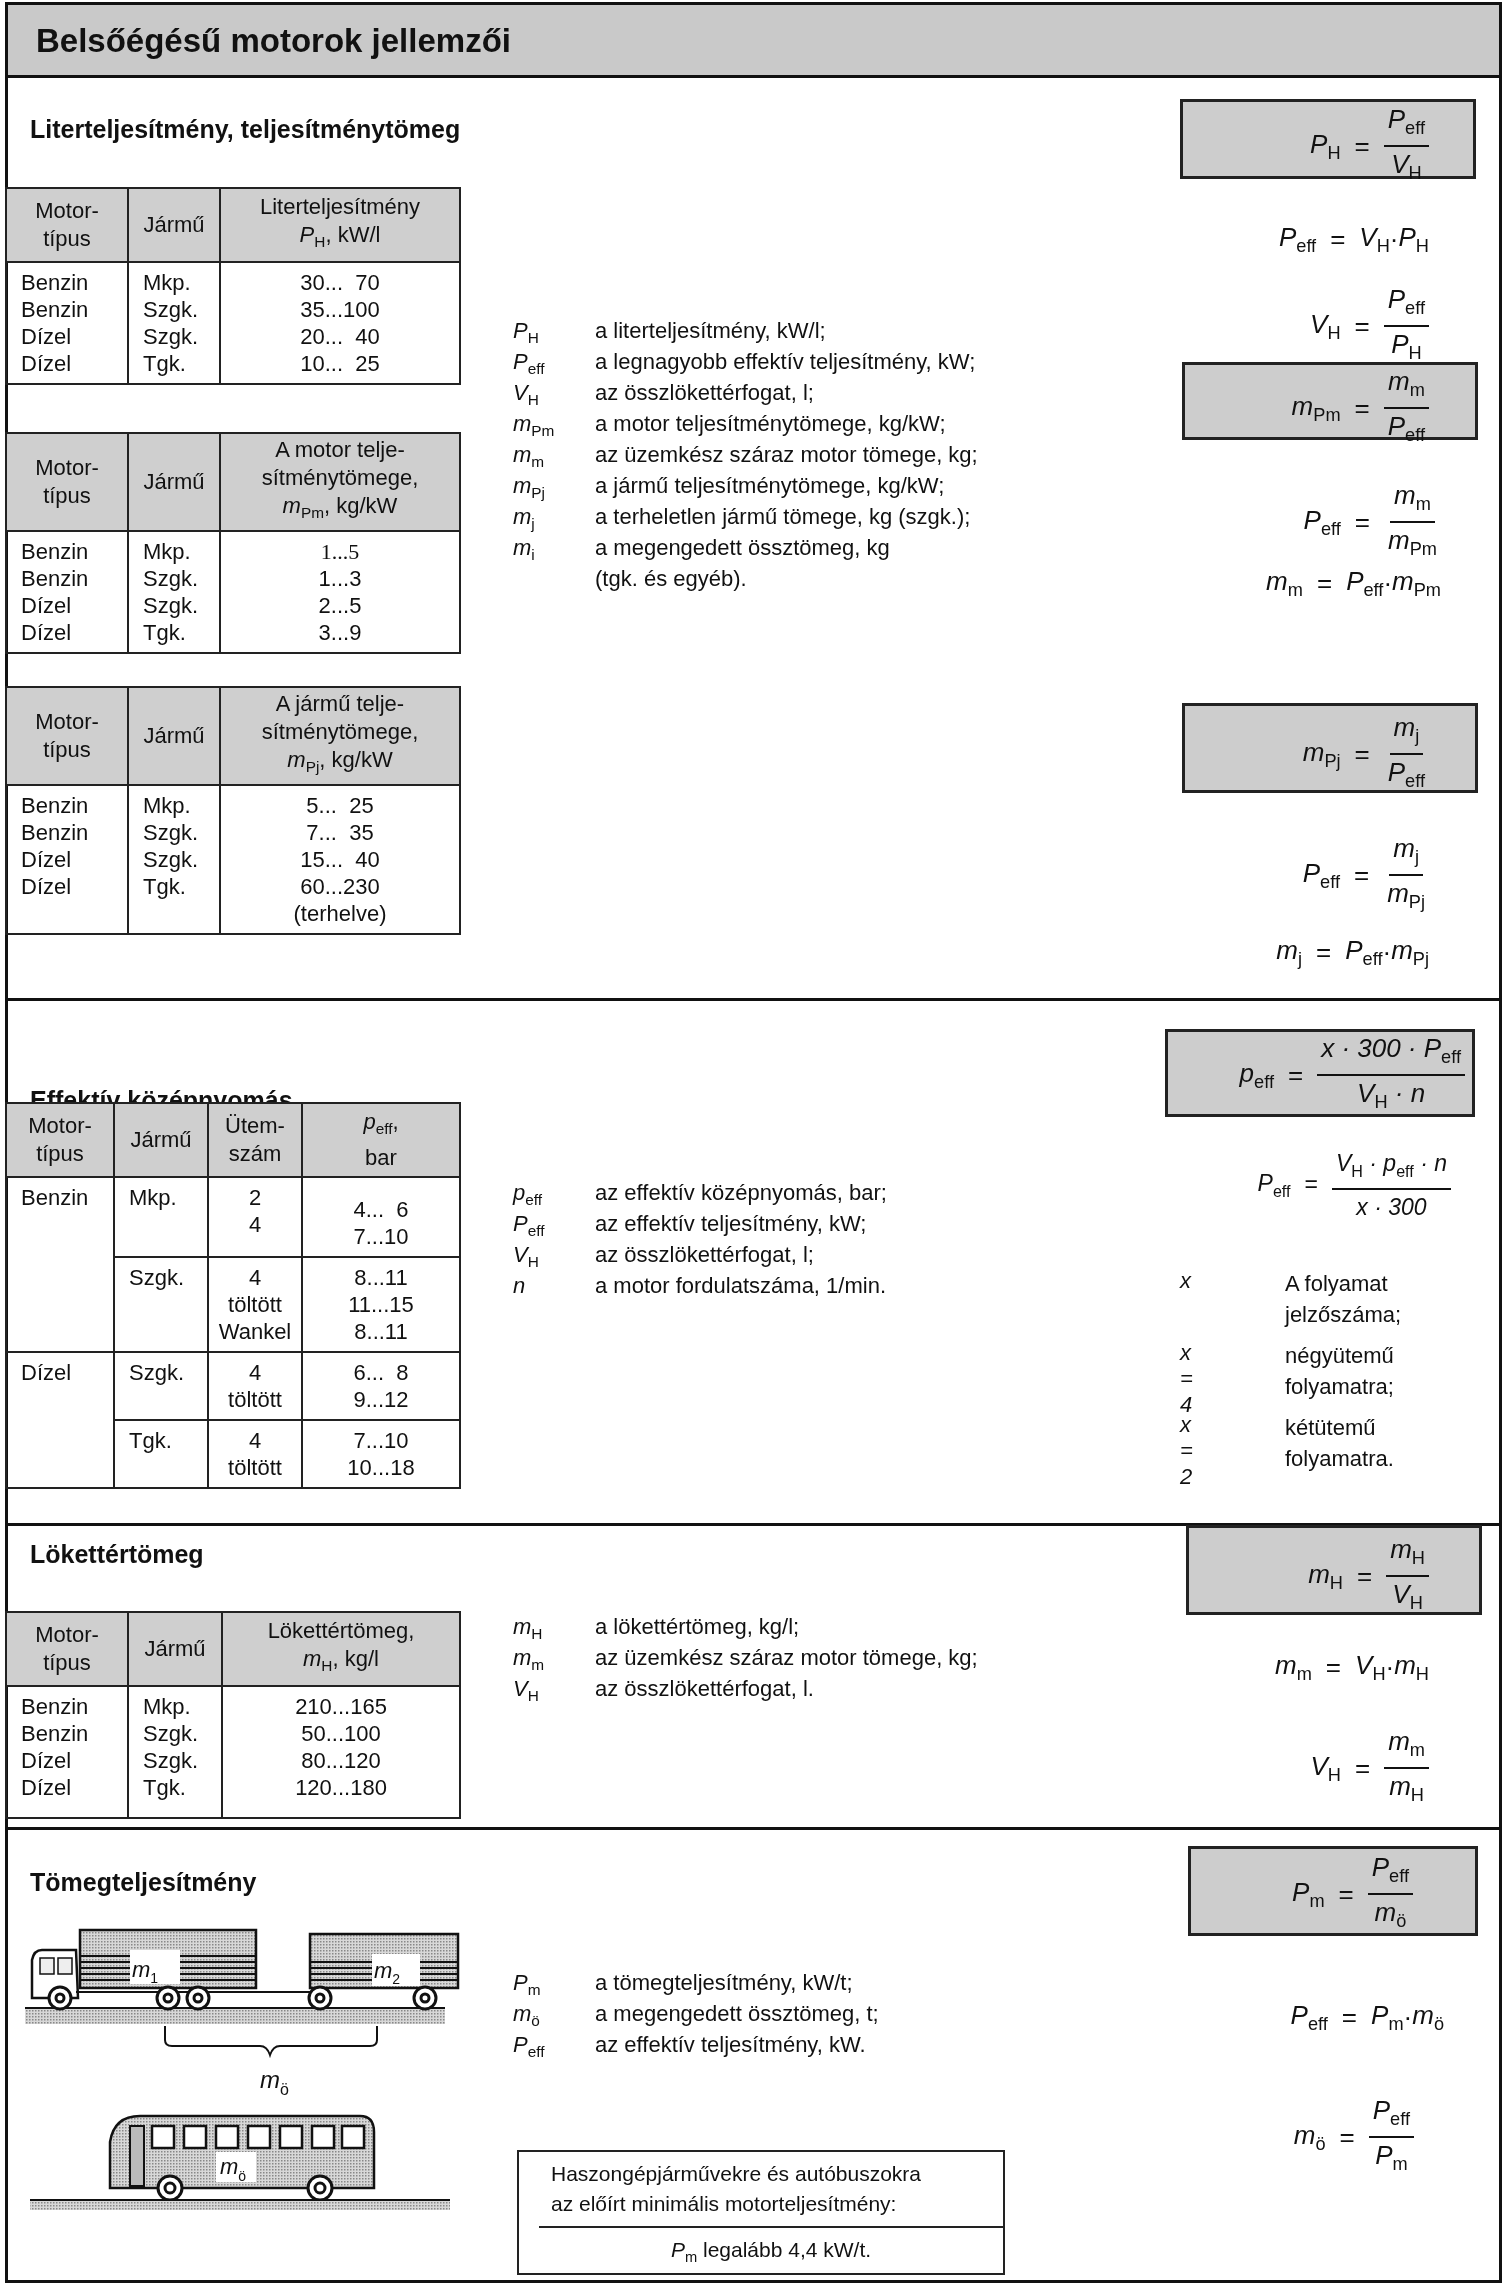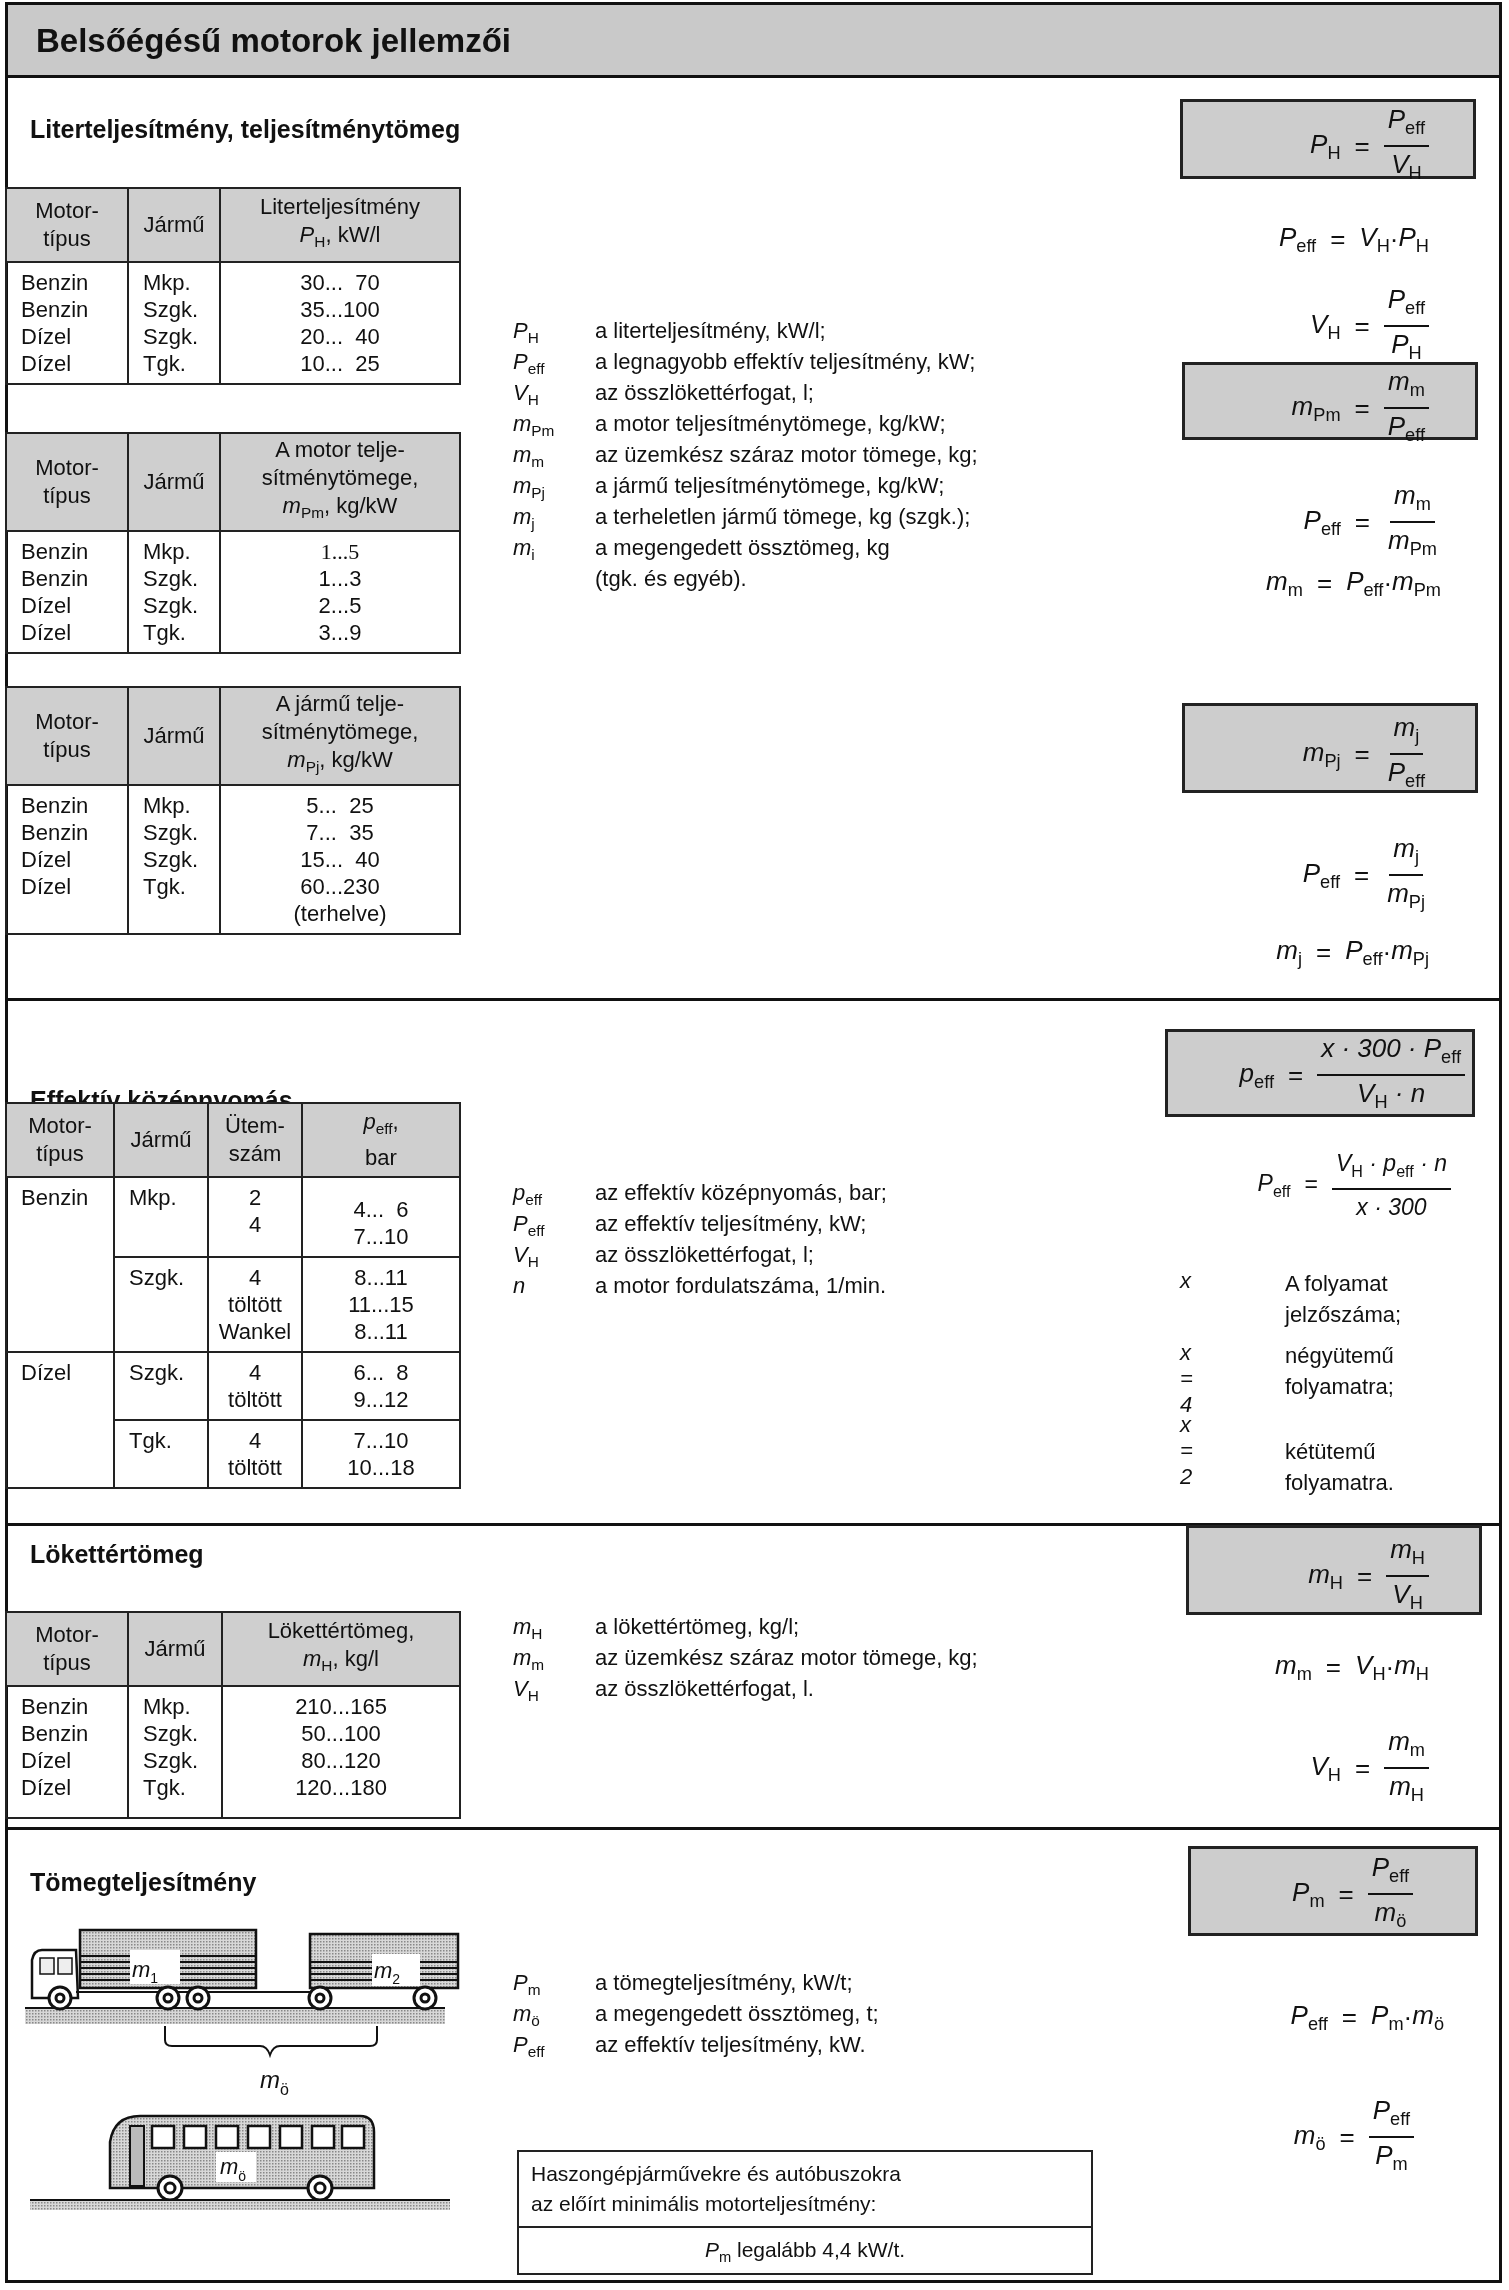--- a/index.html
+++ b/index.html
@@ -26,21 +26,21 @@
   .legend { position: absolute; font-size: 22px; }
   .legend .row { position: relative; height: 31px; white-space: nowrap; }
   .legend .sym { position: absolute; left: 0; font-style: italic; }
   .legend .txt { position: absolute; left: 82px; }
   .fbox { position: absolute; background: #cdcdcd; border: 3px solid #222; box-sizing: border-box; }
   .formula { position: absolute; font-size: 26px; display: flex; align-items: center; white-space: nowrap; }
   .formula .eq { margin: 0 14px; }
   .frac { display: inline-flex; flex-direction: column; align-items: center; }
   .frac .num { border-bottom: 2px solid #111; padding: 0 4px 2px 4px; line-height: 30px; }
   .frac .den { padding: 2px 4px 0 4px; line-height: 30px; }
-  .note-box { position: absolute; left: 517px; top: 2150px; width: 576px; border: 2px solid #222; font-size: 21px; box-sizing: border-box; }
+  .note-box { position: absolute; left: 517px; top: 2150px; width: 488px; border: 2px solid #222; font-size: 21px; box-sizing: border-box; padding-left: 20px; }
   .note-box .top { padding: 7px 12px; line-height: 30px; border-bottom: 2px solid #222; }
   .note-box .bot { text-align: center; padding: 10px 0 8px 0; }
   .xleg { position: absolute; font-size: 22px; }
   .xleg .sym { position: absolute; left: 0; font-style: italic; }
   .xleg .txt { position: absolute; left: 105px; line-height: 31px; }
 </style>
 </head>
 <body>
 
 <div class="frame"></div>
@@ -405,21 +405,21 @@
     <div class="txt" style="top: 0px;">
       <div>A folyamat</div>
       <div>jelzőszáma;</div>
     </div>
     <span class="sym" style="top: 72px;">x = 4</span>
     <div class="txt" style="top: 72px;">
       <div>négyütemű</div>
       <div>folyamatra;</div>
     </div>
     <span class="sym" style="top: 144px;">x = 2</span>
-    <div class="txt" style="top: 144px; margin-top: 24px;">
+    <div class="txt" style="top: 144px;">
       <div>kétütemű</div>
       <div>folyamatra.</div>
     </div>
   </div>
 
 <div class="sec-title" style="top:1540px">Lökettértömeg</div>
 
 <table class="dt" style="top:1611px; width:456px">
   <colgroup>
       <col style="width:122px">

